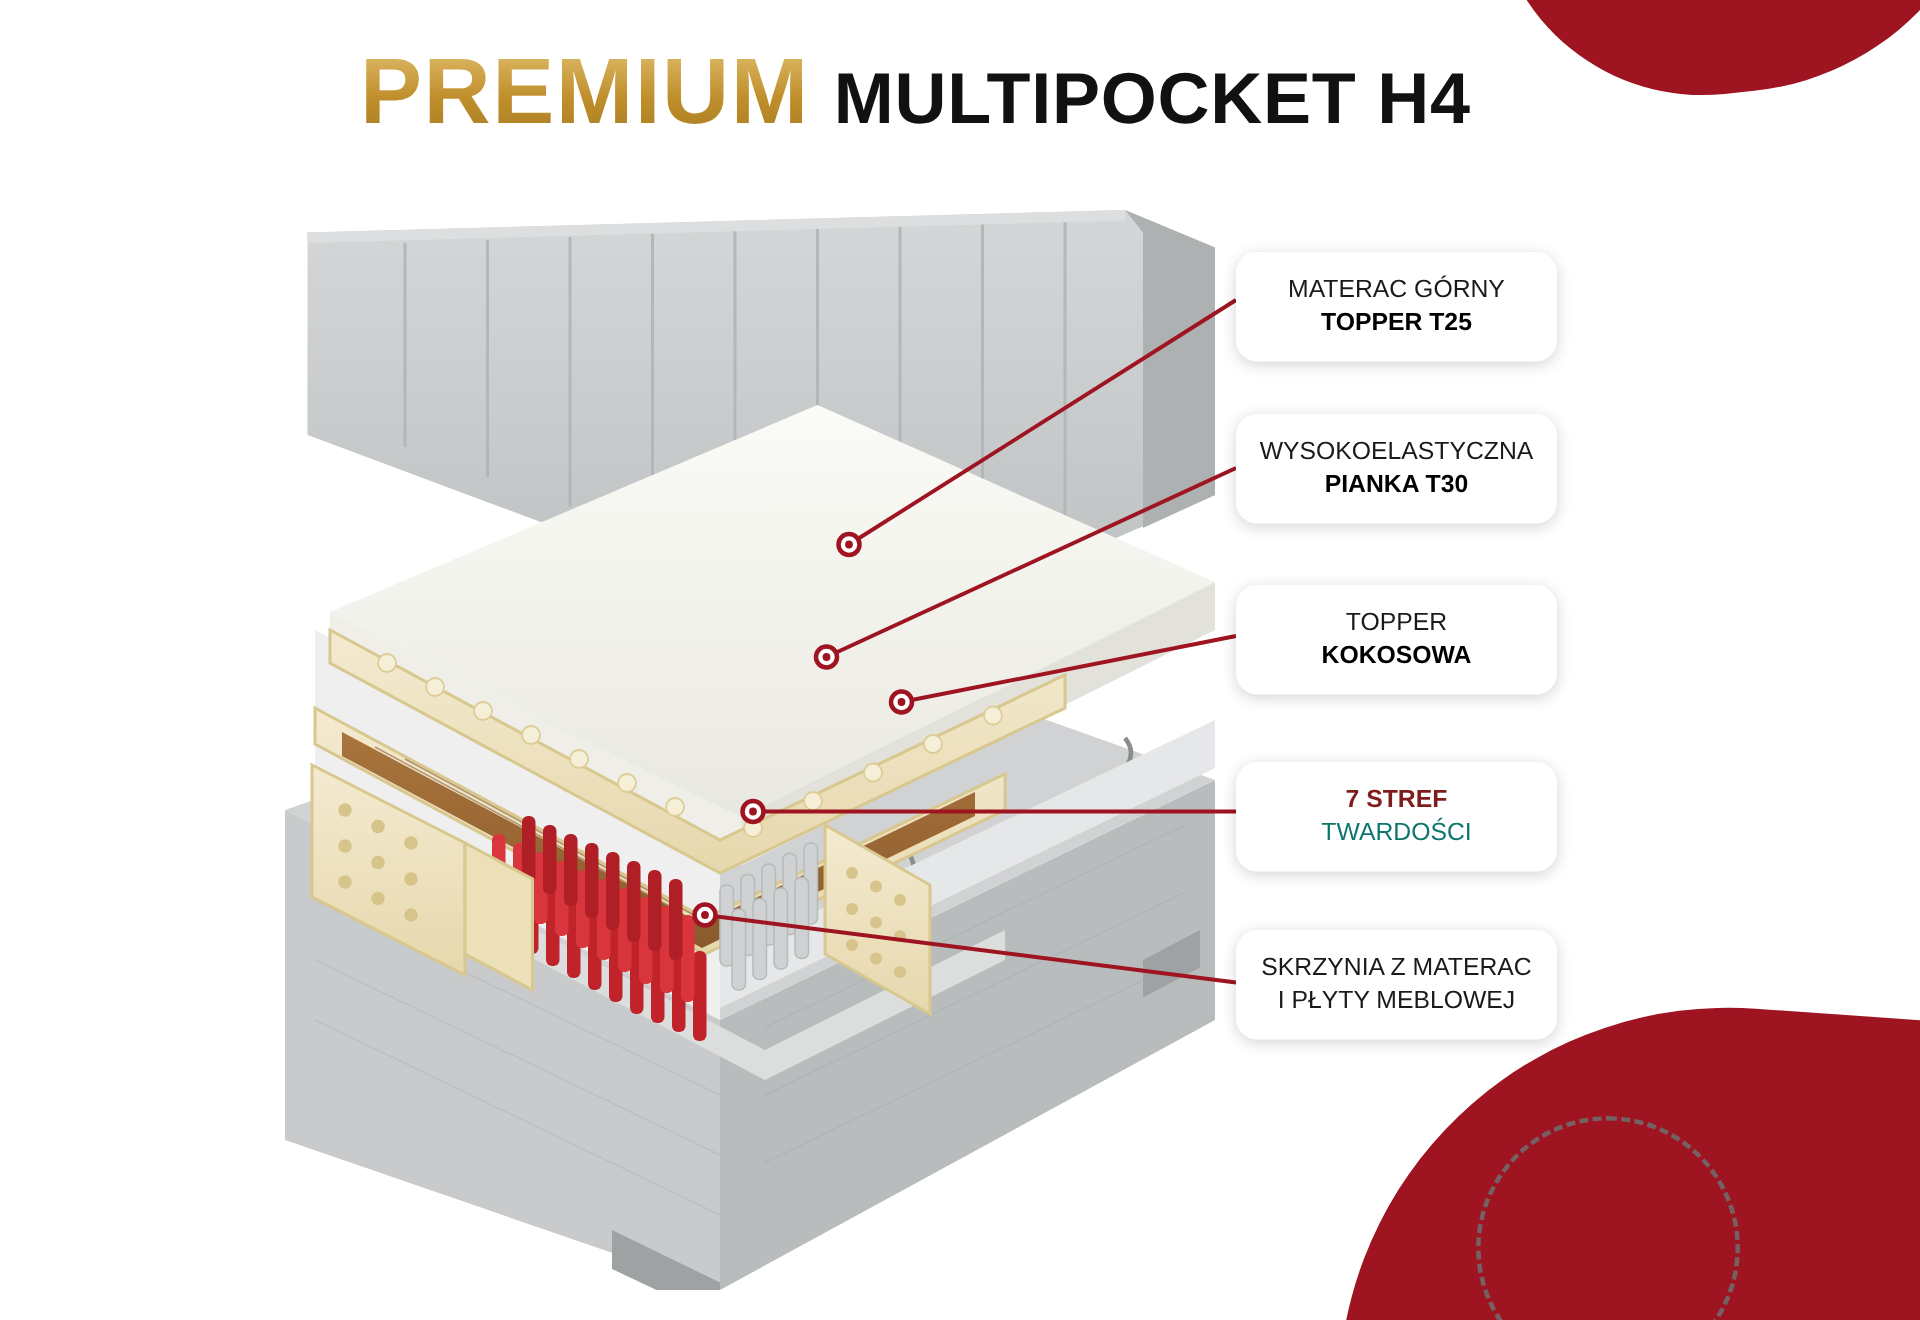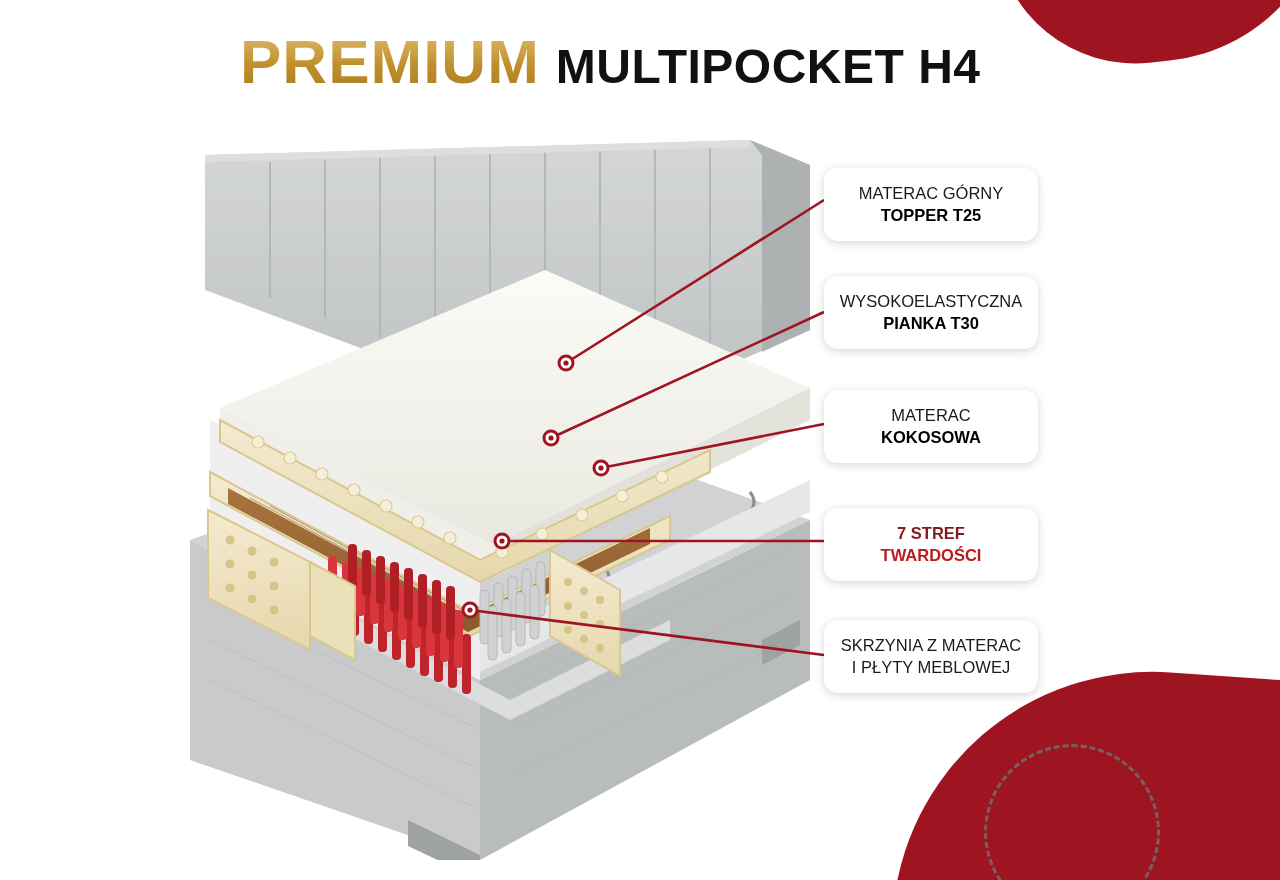--- a/index.html
+++ b/index.html
@@ -93,21 +93,21 @@
     width: 214px;
     box-sizing: border-box;
     text-align: center;
     line-height: 1.35;
     font-size: 16.5px;
     color: #1a1a1a;
   }
   .callout .l1 { display: block; }
   .callout .l2 { display: block; font-weight: bold; color: #000000; }
   .callout.accent-first .l1 { font-weight: bold; color: #7f1d1d; }
-  .callout.accent-first .l2 { font-weight: bold; color: #b91c1c; }
+  .callout.accent-first .l2 { font-weight: normal; color: #0f766e; }
 
   #callout-1 { left: 824px; top: 168px; text-align: center; }
   #callout-2 { left: 824px; top: 276px; }
   #callout-3 { left: 824px; top: 390px; }
   #callout-4 { left: 824px; top: 508px; }
   #callout-5 { left: 824px; top: 620px; }
 
   
   #leader-svg {
     position: absolute;
@@ -360,21 +360,21 @@
     <span class="l1">MATERAC GÓRNY</span>
     <span class="l2">TOPPER T25</span>
   </div>
 
   <div class="callout" id="callout-2">
     <span class="l1">WYSOKOELASTYCZNA</span>
     <span class="l2">PIANKA T30</span>
   </div>
 
   <div class="callout" id="callout-3">
-    <span class="l1">MATERAC</span>
+    <span class="l1">TOPPER</span>
     <span class="l2">KOKOSOWA</span>
   </div>
 
   <div class="callout accent-first" id="callout-4">
     <span class="l1">7 STREF</span>
     <span class="l2">TWARDOŚCI</span>
   </div>
 
   <div class="callout" id="callout-5">
     <span class="l1">SKRZYNIA Z MATERAC</span>

